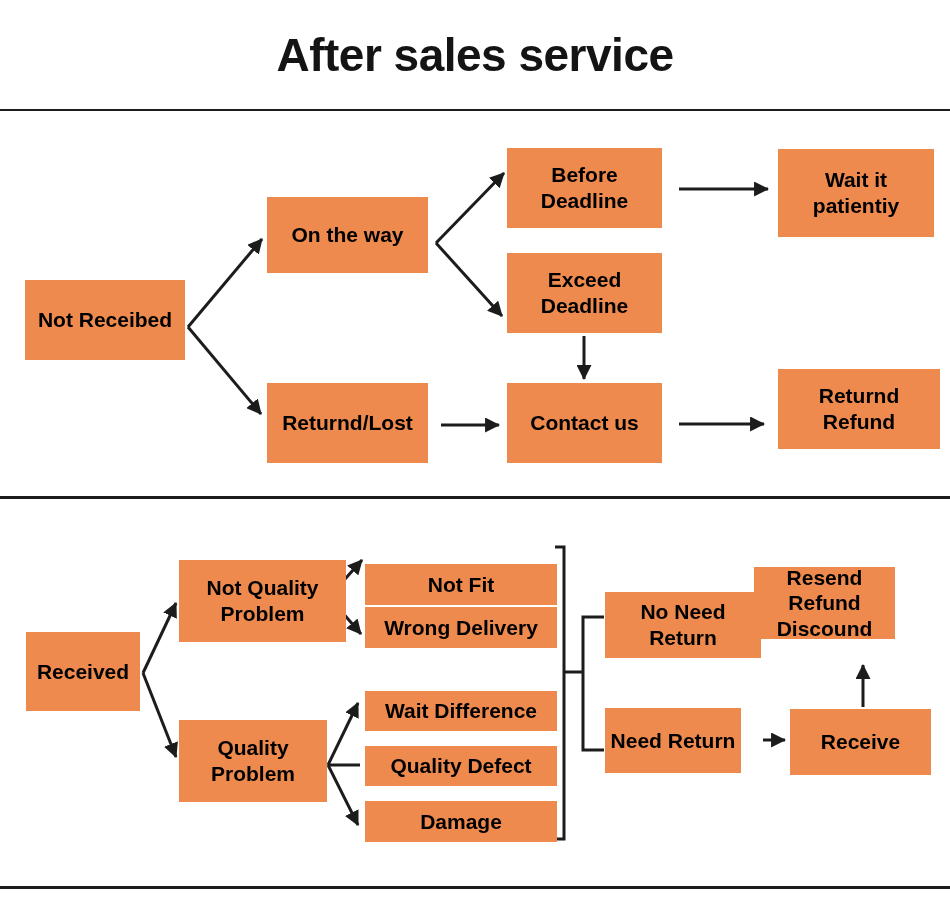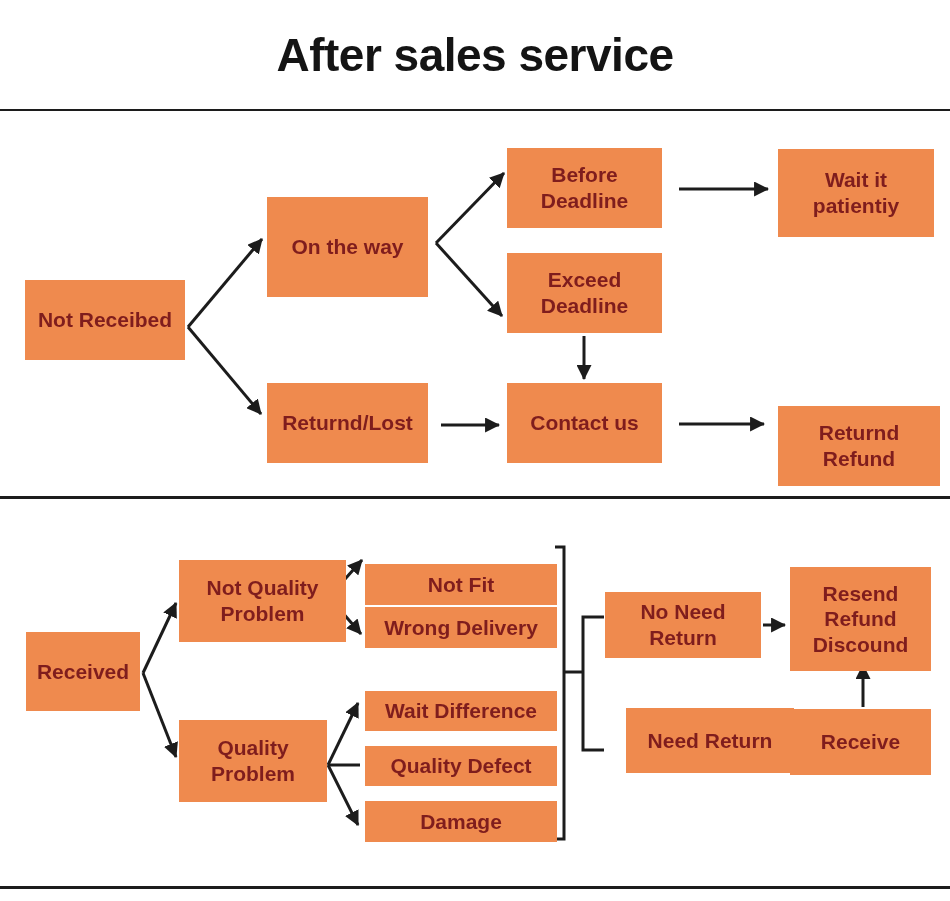--- a/index.html
+++ b/index.html
@@ -36,21 +36,21 @@
   .divider.d3 { top: 886px; height: 3px; }
   .connectors {
     position: absolute;
     top: 0; left: 0;
     width: 950px; height: 901px;
     pointer-events: none;
   }
   .node {
     position: absolute;
     background: #EF8A4E;
-    color: #7f1d1d;
+    color: #000000;
     font-weight: 700;
     font-size: 21px;
     line-height: 1.22;
     display: flex;
     align-items: center;
     justify-content: center;
     text-align: center;
     white-space: pre-line;
     box-sizing: border-box;
   }
@@ -94,43 +94,43 @@
       <line x1="763" y1="740" x2="785" y2="740" marker-end="url(#ah)"></line>
       <line x1="863" y1="707" x2="863" y2="665" marker-end="url(#ah)"></line>
 
       <polyline points="555,547 564,547 564,839 555,839"></polyline>
       <line x1="564" y1="672" x2="583" y2="672"></line>
       <polyline points="604,617 583,617 583,750 604,750"></polyline>
     </g>
   </svg>
 
   <div class="node" style="left:25px;top:280px;width:160px;height:80px">Not Receibed</div>
-  <div class="node" style="left:267px;top:197px;width:161px;height:100px">On the way</div>
+  <div class="node" style="left:267px;top:197px;width:161px;height:76px">On the way</div>
   <div class="node" style="left:267px;top:383px;width:161px;height:80px">Returnd/Lost</div>
   <div class="node" style="left:507px;top:148px;width:155px;height:80px">Before
 Deadline</div>
   <div class="node" style="left:507px;top:253px;width:155px;height:80px">Exceed
 Deadline</div>
   <div class="node" style="left:507px;top:383px;width:155px;height:80px">Contact us</div>
   <div class="node" style="left:778px;top:149px;width:156px;height:88px">Wait it
 patientiy</div>
-  <div class="node" style="left:778px;top:406px;width:162px;height:80px">Returnd
+  <div class="node" style="left:778px;top:369px;width:162px;height:80px">Returnd
 Refund</div>
 
   <div class="node" style="left:26px;top:632px;width:114px;height:79px">Received</div>
   <div class="node" style="left:179px;top:560px;width:167px;height:82px">Not Quality
 Problem</div>
   <div class="node" style="left:179px;top:720px;width:148px;height:82px">Quality
 Problem</div>
   <div class="node" style="left:365px;top:564px;width:192px;height:41px">Not Fit</div>
   <div class="node" style="left:365px;top:607px;width:192px;height:41px">Wrong Delivery</div>
   <div class="node" style="left:365px;top:691px;width:192px;height:40px">Wait Difference</div>
   <div class="node" style="left:365px;top:746px;width:192px;height:40px">Quality Defect</div>
   <div class="node" style="left:365px;top:801px;width:192px;height:41px">Damage</div>
   <div class="node" style="left:605px;top:592px;width:156px;height:66px">No Need
 Return</div>
-  <div class="node" style="left:626px;top:708px;width:168px;height:65px">Need Return</div>
-  <div class="node" style="left:790px;top:567px;width:141px;height:104px">Resend
+  <div class="node" style="left:605px;top:708px;width:136px;height:65px">Need Return</div>
+  <div class="node" style="left:754px;top:567px;width:141px;height:72px">Resend
 Refund
 Discound</div>
   <div class="node" style="left:790px;top:709px;width:141px;height:66px">Receive</div>
 
 </div>
 
 </body></html>

